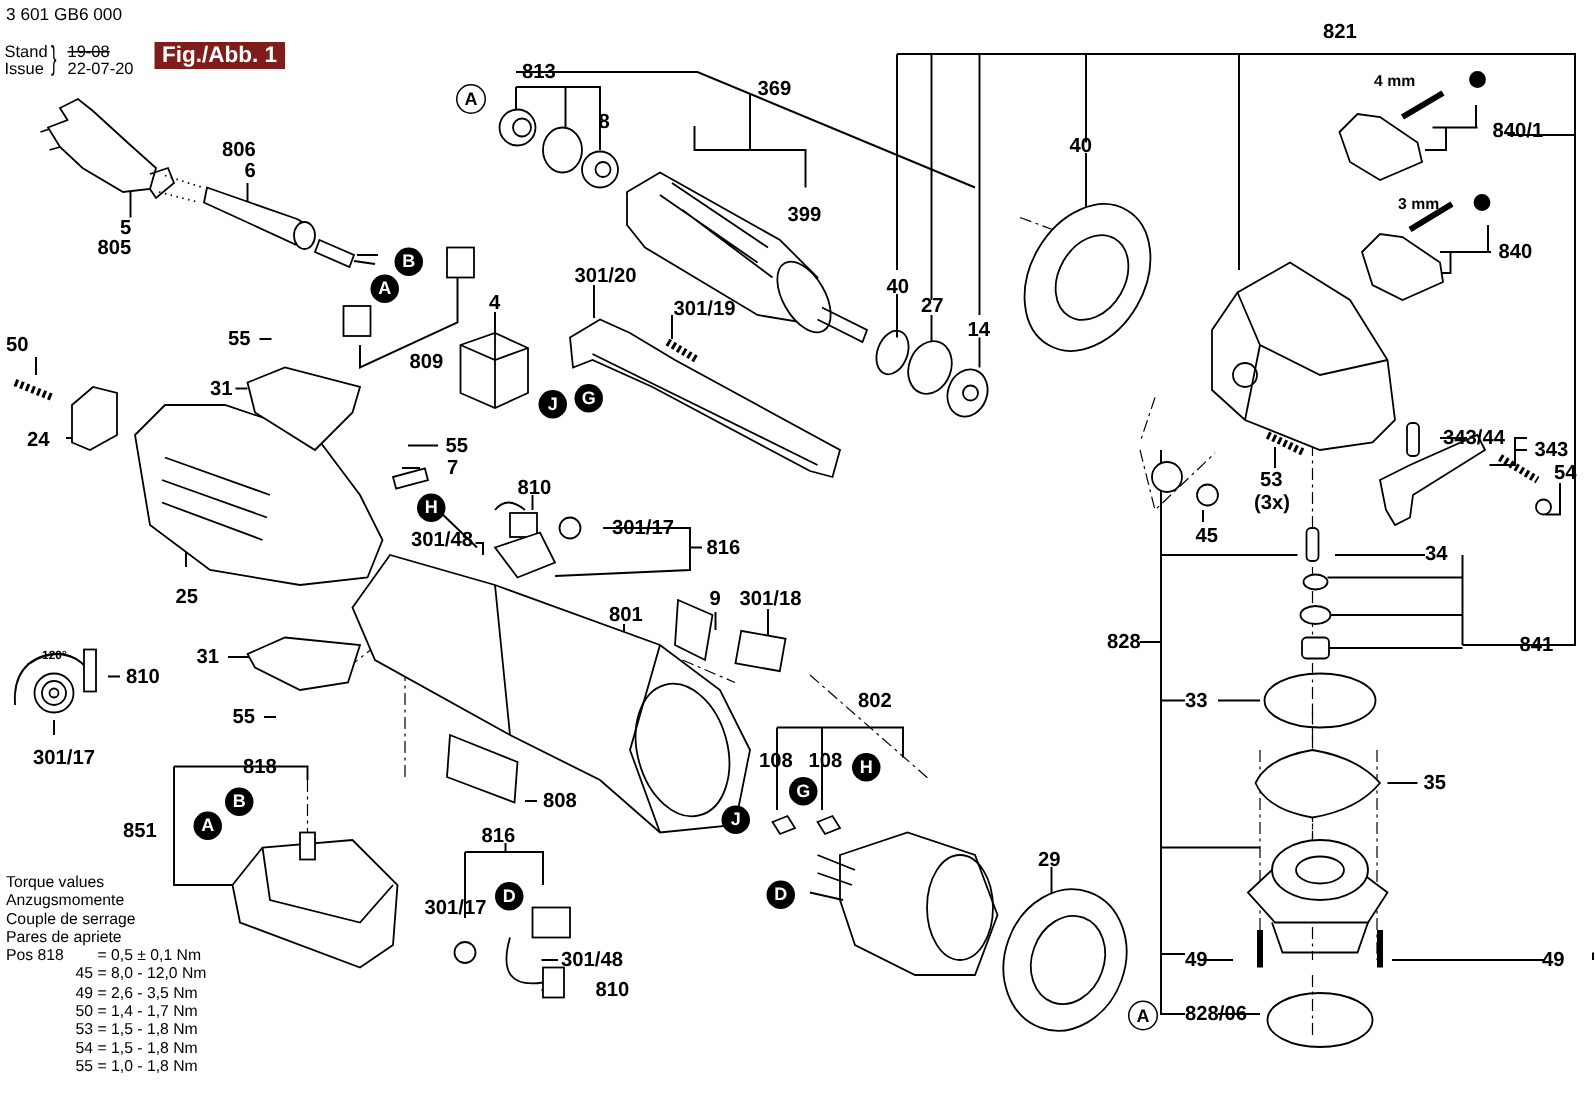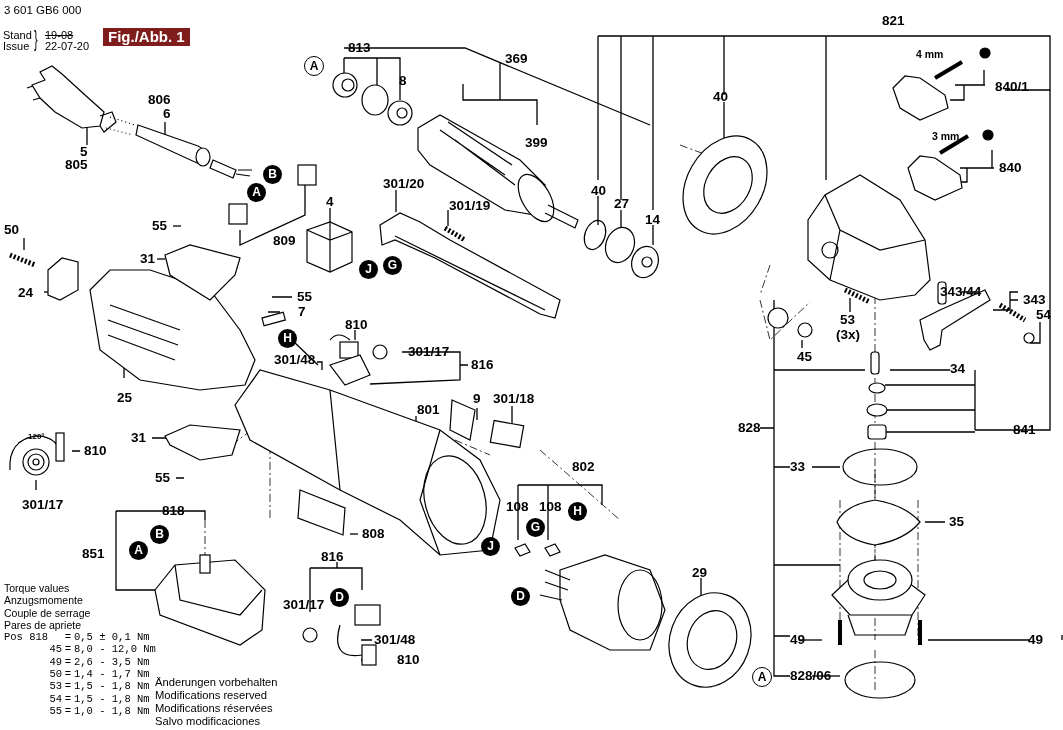--- a/index.html
+++ b/index.html
@@ -9,21 +9,21 @@
   .lbl { position:absolute; font-family:"Liberation Sans", sans-serif; font-weight:bold;
          font-size:13.5px; line-height:14px; white-space:nowrap; color:#000; }
   .lbl.small { font-size:10.5px; }
   .hdr { position:absolute; font-size:11px; line-height:12px; white-space:nowrap; }
   .fig { position:absolute; left:103px; top:28px; background:#7f1d1d; color:#fff; font-weight:bold;
          font-size:15px; line-height:18px; padding:0 5px; }
   .bubble { position:absolute; width:19px; height:19px; border-radius:50%; background:#000; color:#fff;
             font-weight:bold; font-size:12px; line-height:19px; text-align:center; }
   .bubble.open { background:#fff; color:#000; border:1px solid #000; width:18px; height:18px; line-height:18px; }
   .torque { position:absolute; left:4px; top:582px; font-size:10.5px; line-height:12.3px; }
-  .torque .row { white-space:nowrap;font-family:Liberation Mono, monospace; }
+  .torque .row { white-space:nowrap; }
   .torque .pos { display:inline-block; width:58px; text-align:right; }
   .torque .eq { display:inline-block; width:12px; text-align:center; }
   .notice { position:absolute; left:155px; top:676px; font-size:11.2px; line-height:13px; }
 </style>
 </head>
 <body>
 
 <div id="stage">
 
   <svg width="1063" height="730" style="position:absolute;left:0;top:0">
@@ -324,21 +324,21 @@
   <div class="lbl" style="left:117px;top:391px">25</div>
 
   <div class="lbl" style="left:297px;top:290px">55</div>
   <div class="lbl" style="left:298px;top:305px">7</div>
   <div class="lbl" style="left:345px;top:318px">810</div>
   <div class="lbl" style="left:274px;top:353px">301/48</div>
   <div class="lbl" style="left:408px;top:345px">301/17</div>
   <div class="lbl" style="left:471px;top:358px">816</div>
   <div class="lbl" style="left:473px;top:392px">9</div>
   <div class="lbl" style="left:493px;top:392px">301/18</div>
-  <div class="lbl" style="left:417px;top:403px">801</div>
+  <div class="lbl" style="left:406px;top:403px">801</div>
 
   <div class="lbl" style="left:131px;top:431px">31</div>
   <div class="lbl" style="left:155px;top:471px">55</div>
   <div class="lbl" style="left:84px;top:444px">810</div>
   <div class="lbl" style="left:22px;top:498px">301/17</div>
   <div class="lbl small" style="left:28px;top:430px;font-weight:bold;font-size:8px">120°</div>
 
   <div class="lbl" style="left:162px;top:504px">818</div>
   <div class="lbl" style="left:82px;top:547px">851</div>
   <div class="lbl" style="left:362px;top:527px">808</div>
@@ -349,21 +349,21 @@
   <div class="lbl" style="left:397px;top:653px">810</div>
 
   <div class="lbl" style="left:572px;top:460px">802</div>
   <div class="lbl" style="left:506px;top:500px">108</div>
   <div class="lbl" style="left:539px;top:500px">108</div>
   <div class="lbl" style="left:692px;top:566px">29</div>
 
   <div class="lbl" style="left:840px;top:313px">53</div>
   <div class="lbl" style="left:836px;top:328px">(3x)</div>
   <div class="lbl" style="left:797px;top:350px">45</div>
-  <div class="lbl" style="left:940px;top:285px">343/44</div>
+  <div class="lbl" style="left:962px;top:285px">343/44</div>
   <div class="lbl" style="left:1023px;top:293px">343</div>
   <div class="lbl" style="left:1036px;top:308px">54</div>
   <div class="lbl" style="left:950px;top:362px">34</div>
   <div class="lbl" style="left:738px;top:421px">828</div>
   <div class="lbl" style="left:1013px;top:423px">841</div>
   <div class="lbl" style="left:790px;top:460px">33</div>
   <div class="lbl" style="left:949px;top:515px">35</div>
   <div class="lbl" style="left:790px;top:633px">49</div>
   <div class="lbl" style="left:1028px;top:633px">49</div>
   <div class="lbl" style="left:790px;top:669px">828/06</div>
@@ -390,19 +390,13 @@
     <div>Pares de apriete</div>
     <div class="row"><span class="pos" style="text-align:left">Pos 818</span><span class="eq">=</span><span>0,5 ± 0,1 Nm</span></div>
     <div class="row"><span class="pos">45</span><span class="eq">=</span><span>8,0 - 12,0 Nm</span></div>
     <div class="row"><span class="pos">49</span><span class="eq">=</span><span>2,6 - 3,5 Nm</span></div>
     <div class="row"><span class="pos">50</span><span class="eq">=</span><span>1,4 - 1,7 Nm</span></div>
     <div class="row"><span class="pos">53</span><span class="eq">=</span><span>1,5 - 1,8 Nm</span></div>
     <div class="row"><span class="pos">54</span><span class="eq">=</span><span>1,5 - 1,8 Nm</span></div>
     <div class="row"><span class="pos">55</span><span class="eq">=</span><span>1,0 - 1,8 Nm</span></div>
   </div>
 
-  <div class="notice">
-    <div>Änderungen vorbehalten</div>
-    <div>Modifications reserved</div>
-    <div>Modifications réservées</div>
-    <div>Salvo modificaciones</div>
-  </div>
 </div>
 
 </body></html>

